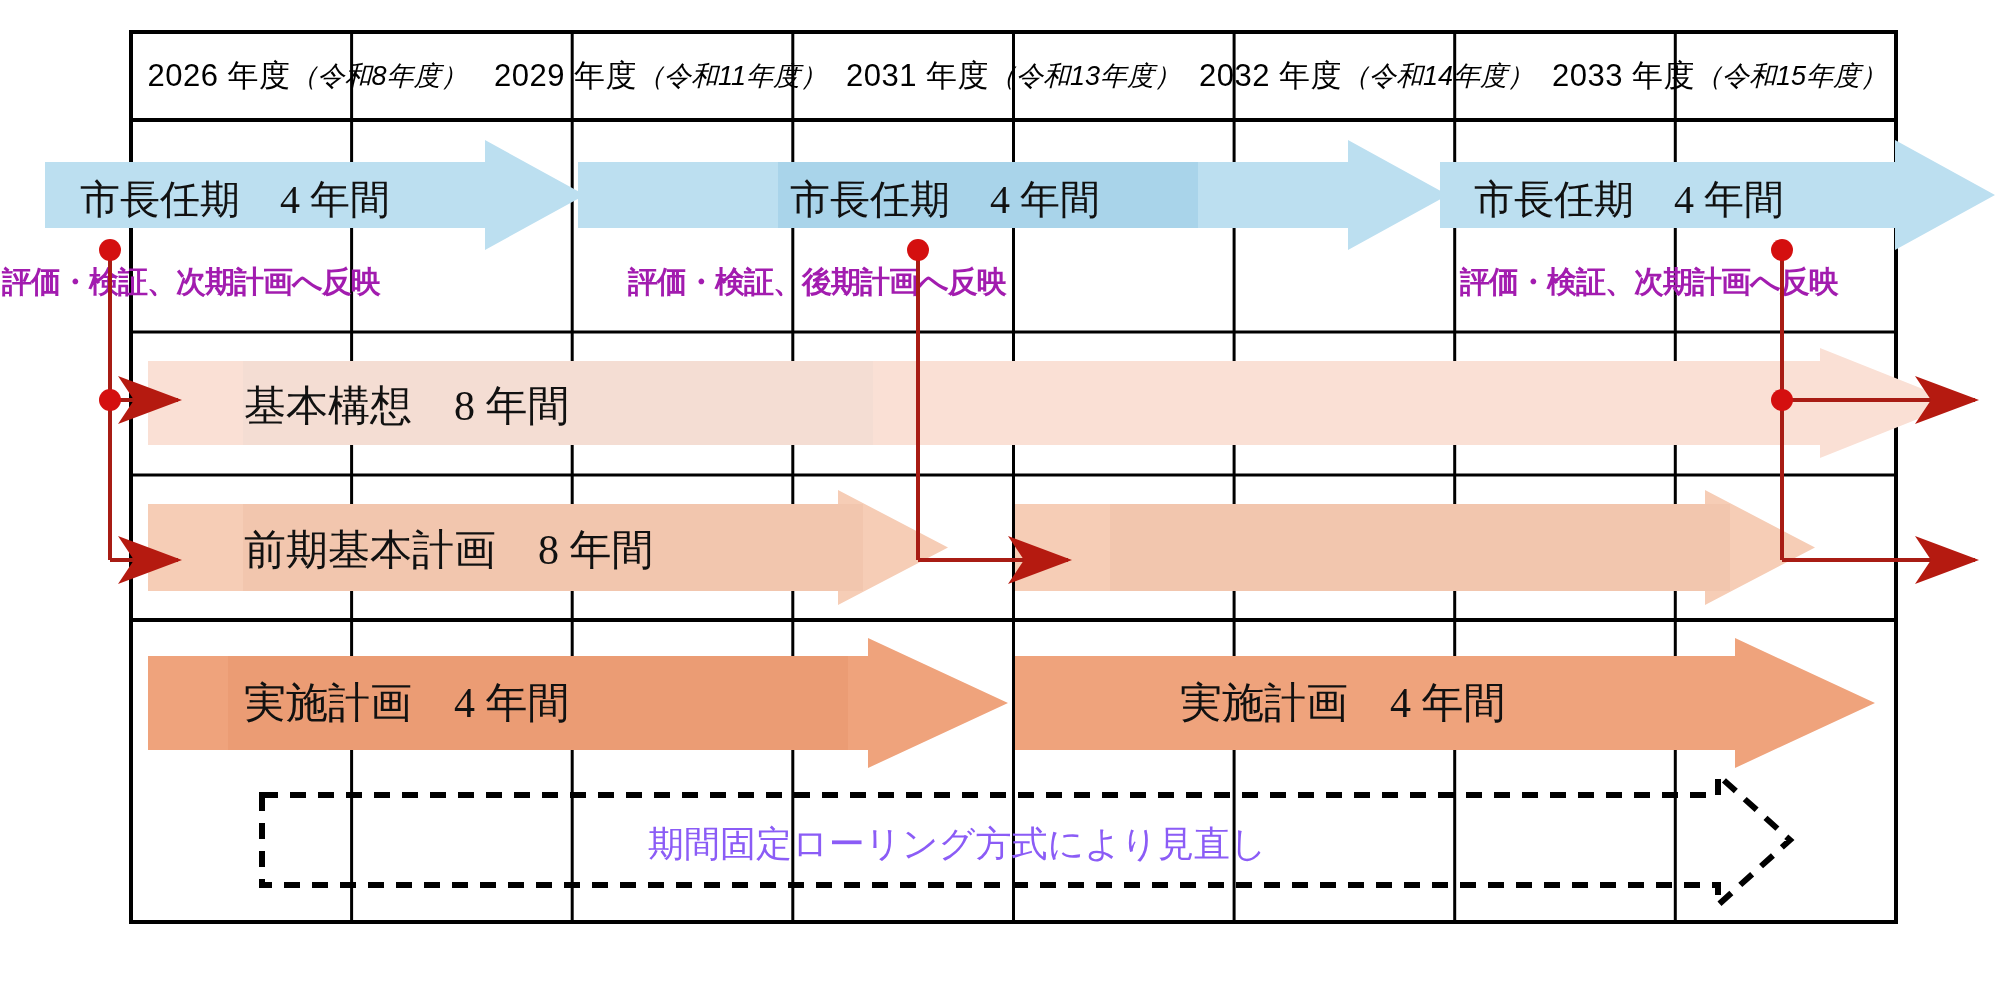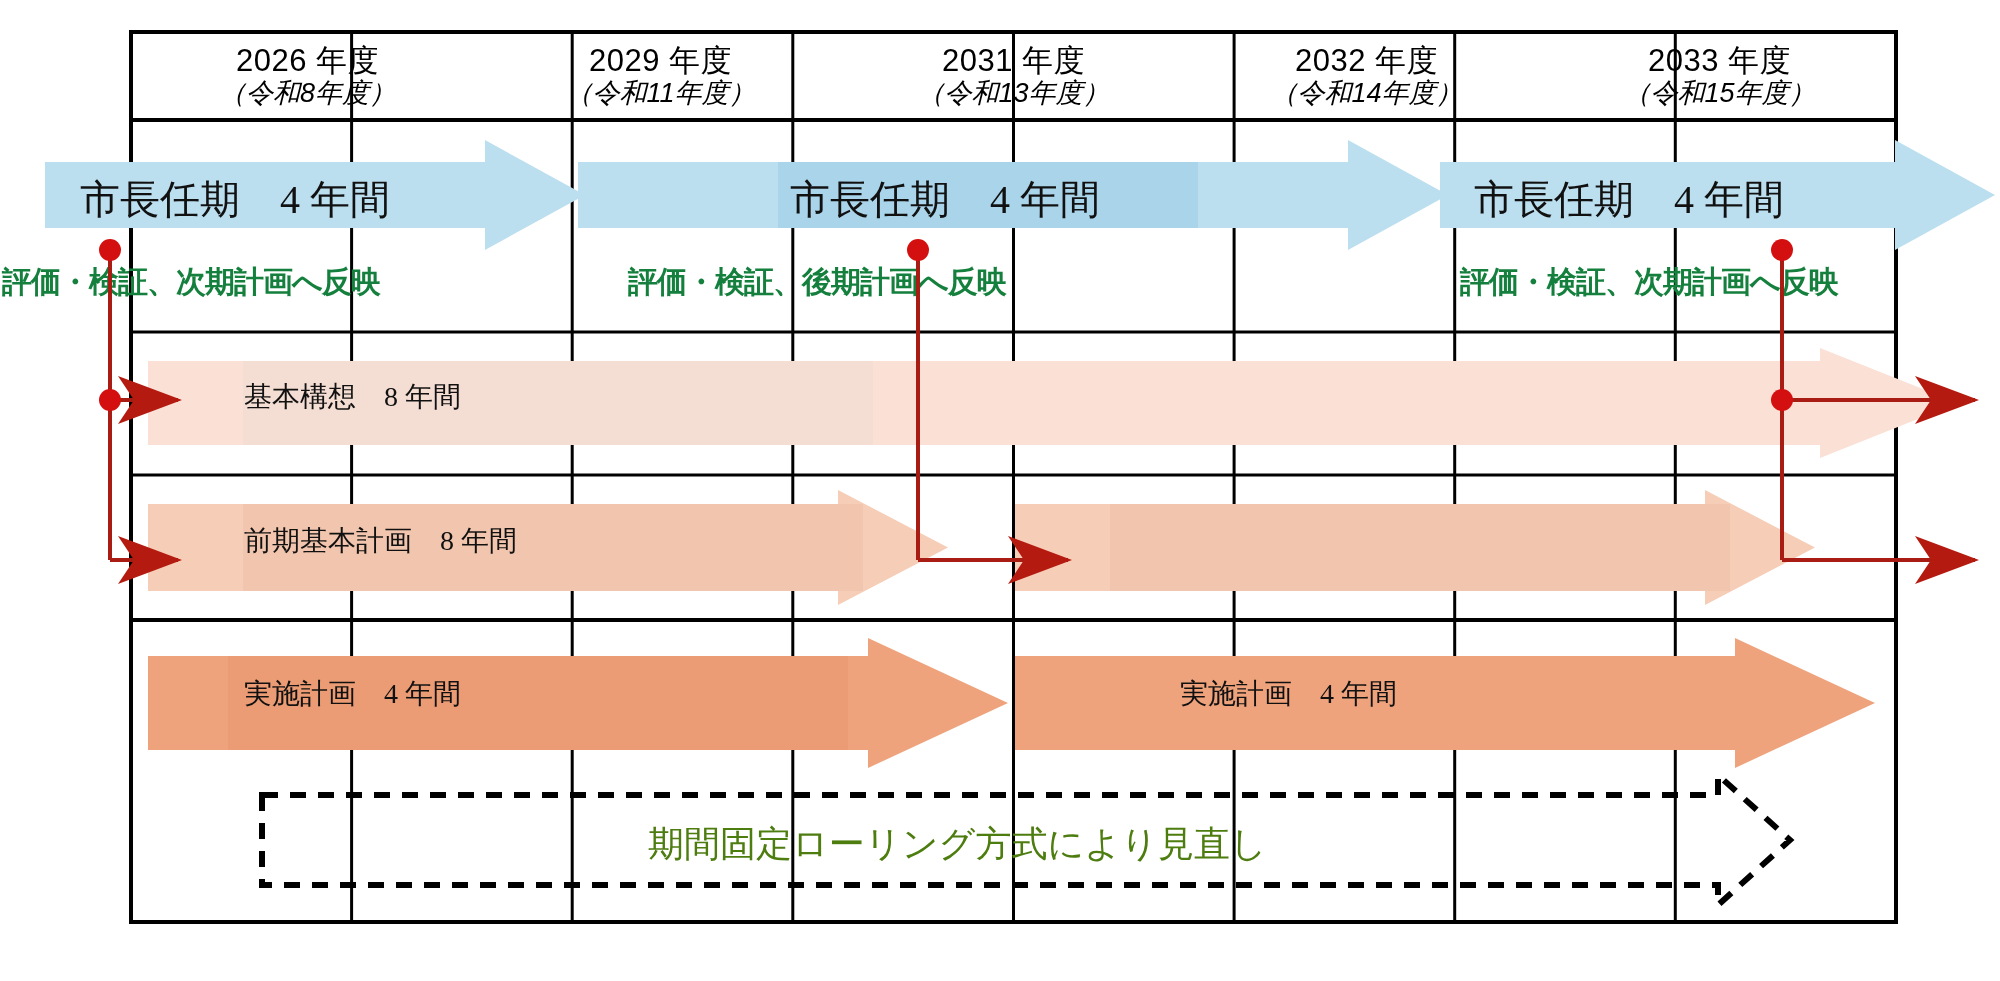--- a/index.html
+++ b/index.html
@@ -17,21 +17,21 @@
 
   
   .hdr-row{
     position:absolute;
     left:131px;top:32px;
     width:1765px;height:88px;
     display:flex;
   }
   .hdr-cell{
     flex:1 1 0;
-    display:flex;flex-direction:column;
+    display:flex;flex-direction:row;
     align-items:center;justify-content:center;
     font-family:"Liberation Sans","DejaVu Sans",sans-serif;
     color:#000;
     line-height:1.08;
     box-sizing:border-box;
   }
   .hdr-y{font-size:31px;letter-spacing:0.5px;}
   .hdr-r{font-size:27px;margin-top:2px;font-style:italic;}
 
   
@@ -44,45 +44,45 @@
     white-space:nowrap;
     font-family:"Liberation Serif","DejaVu Serif",serif;
   }
 
   
   .eval-label{
     position:absolute;
     font-family:"Liberation Sans","DejaVu Sans",sans-serif;
     font-weight:bold;
     font-size:30px;
-    color:#15803d;
+    color:#a21caf;
     white-space:nowrap;
     letter-spacing:-1px;
   }
 
   
   .plan-arrow{position:absolute;}
   .plan-arrow svg{display:block;}
   .plan-label{
     position:absolute;
-    font-size:28px;
+    font-size:42px;
     color:#111;
     white-space:nowrap;
     font-family:"Liberation Serif","DejaVu Serif",serif;
   }
 
   
   .red-layer{position:absolute;left:0;top:0;width:2000px;height:981px;pointer-events:none;}
 
   
   .roll-layer{position:absolute;left:0;top:0;width:2000px;height:981px;pointer-events:none;}
   .roll-label{
     position:absolute;
     font-size:36px;
-    color:#4d7c0f;
+    color:#8b5cf6;
     white-space:nowrap;
     font-family:"Liberation Serif","DejaVu Serif",serif;
   }
 </style>
 </head>
 <body>
 
 <div id="stage">
 
   <svg class="grid-svg" viewBox="0 0 2000 981">

